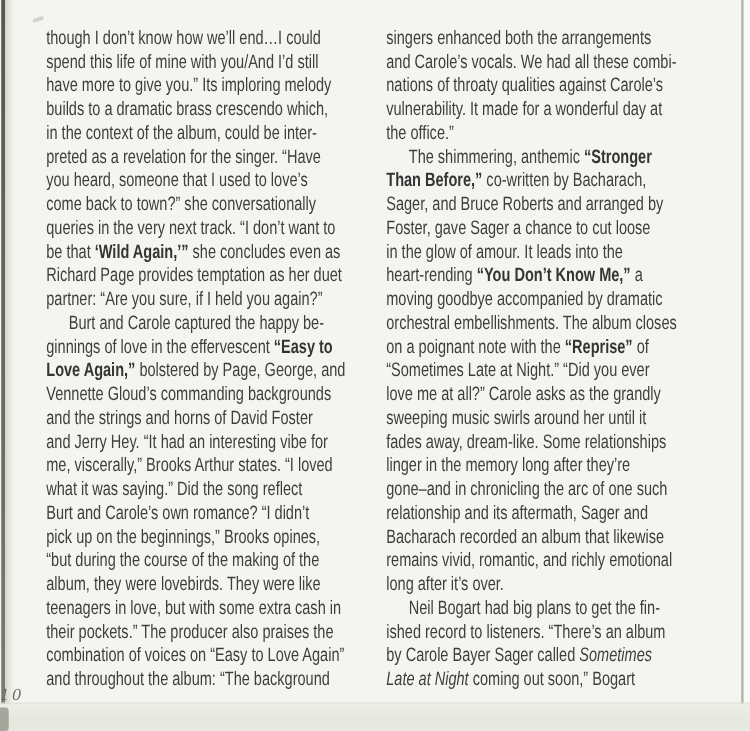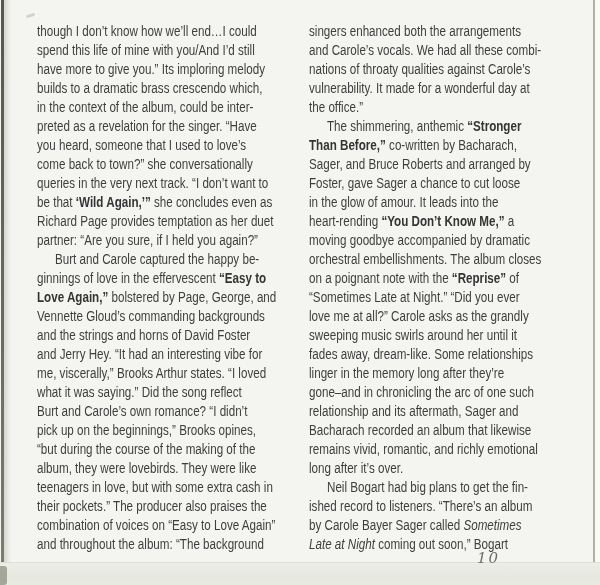--- a/index.html
+++ b/index.html
@@ -50,23 +50,23 @@
     white-space:nowrap;
   }
   .col-left{left:37px;}
   .col-right{left:309px;}
   .line{height:19px;}
   .line.indent{padding-left:24px;}
   .b{font-weight:700;color:#343434;}
   .i{font-style:italic;}
   .page-number{
     position:absolute;left:0;top:549px;width:500px;
-    text-align:right;
+    text-align:left;
     font-family:"DejaVu Serif",serif;font-style:italic;
-    font-size:15px;color:#6e6e68;letter-spacing:2px;
+    font-size:12px;color:#6e6e68;letter-spacing:2px;
   }
 </style>
 </head>
 <body>
 
 <div id="page">
   <div class="edge-left-dark"></div>
   <div class="edge-left-glow"></div>
   <div class="edge-right-line"></div>
   <div class="edge-right-paper"></div>

